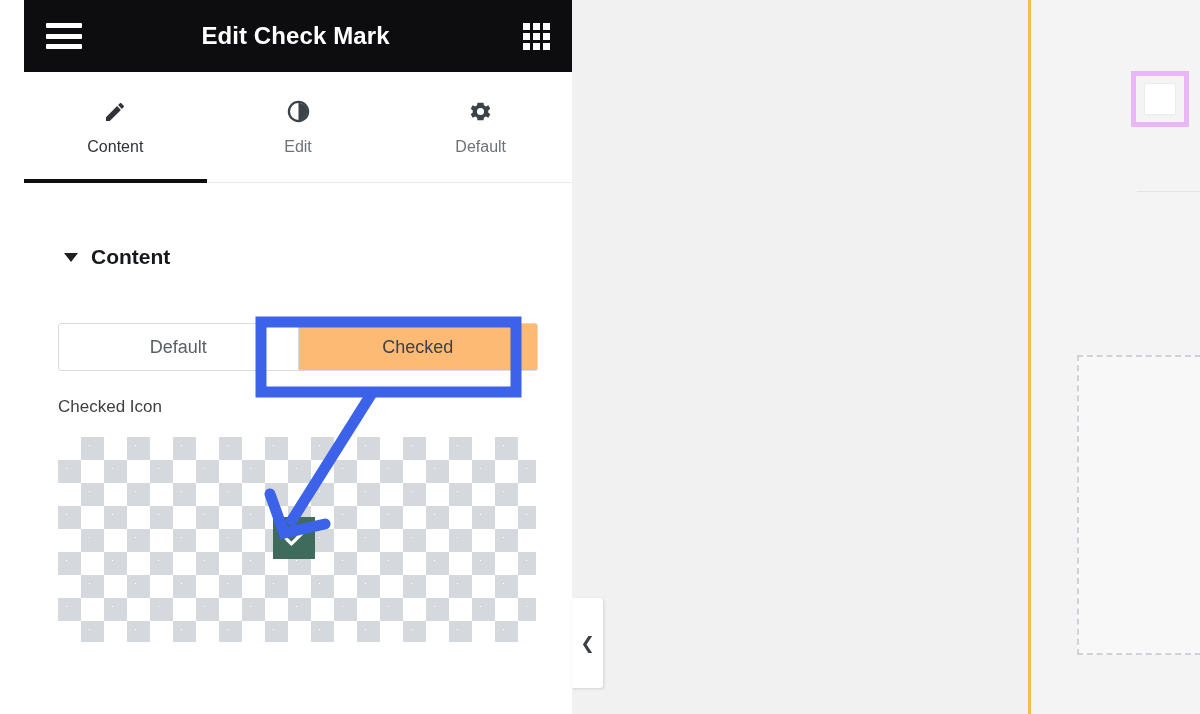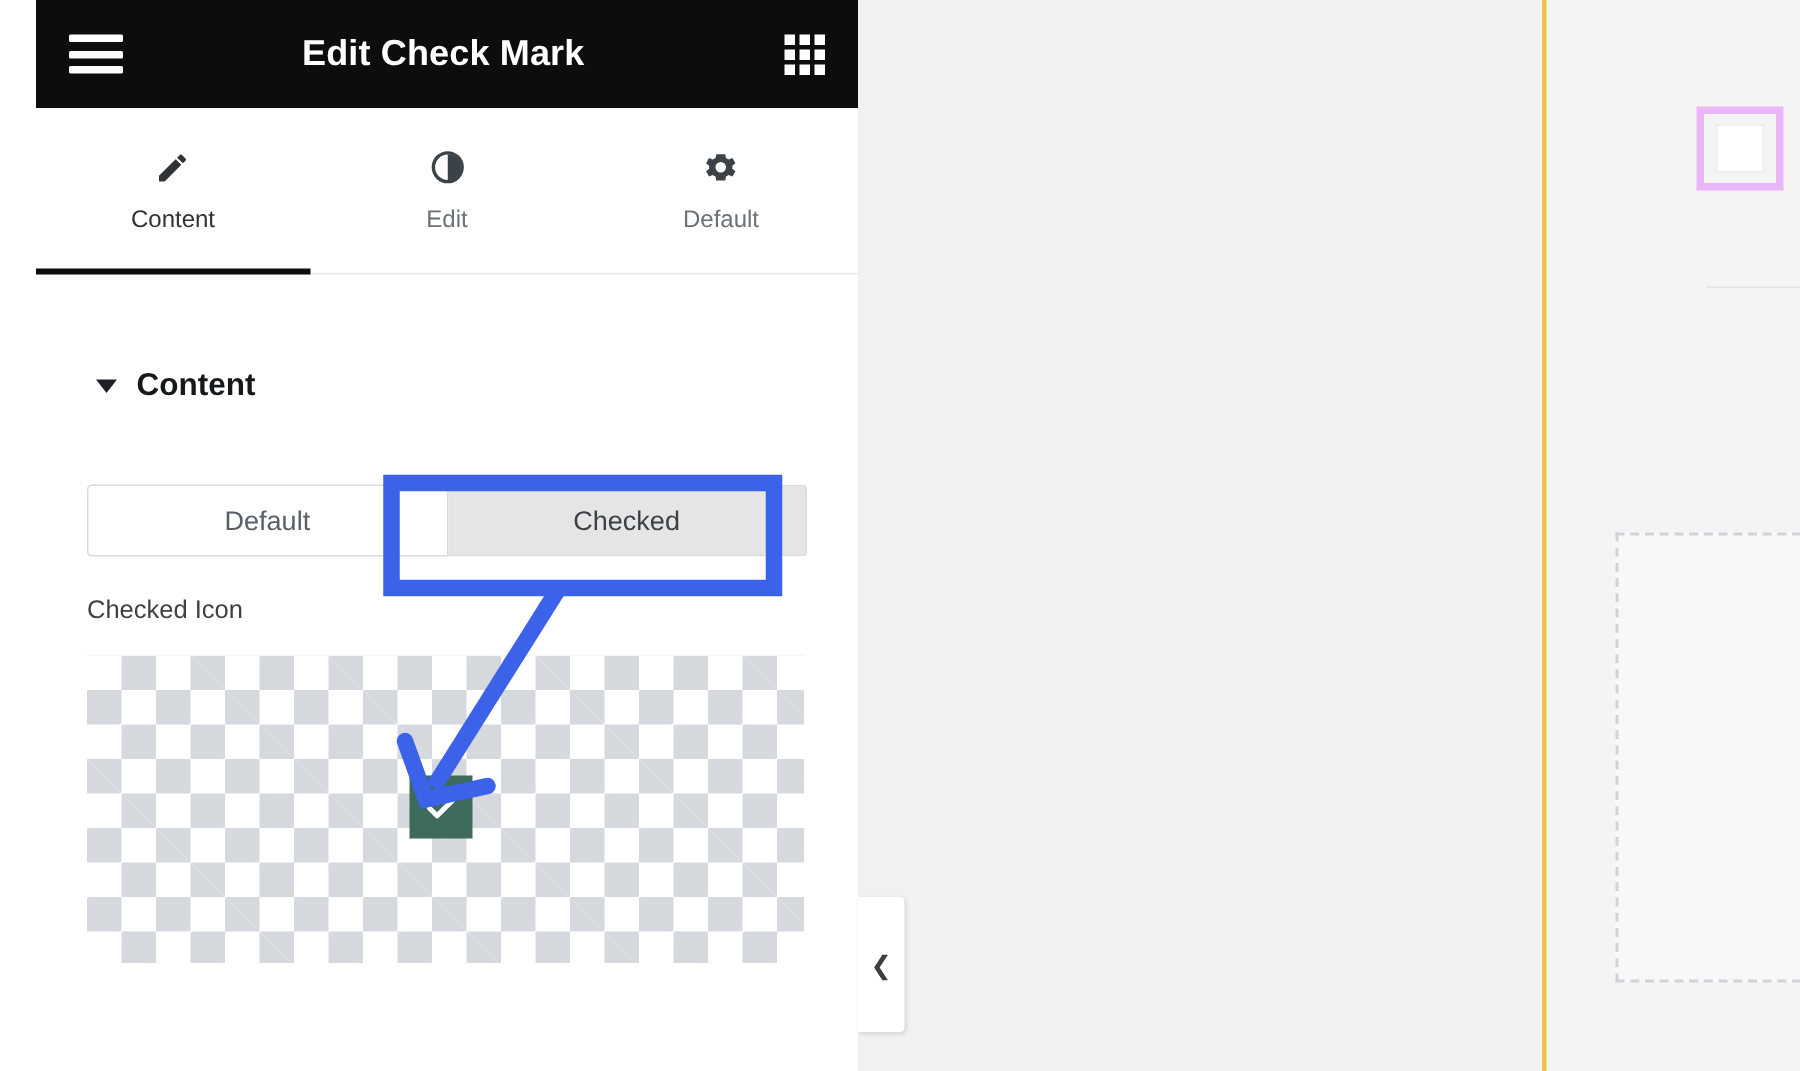--- a/index.html
+++ b/index.html
@@ -164,21 +164,21 @@
     justify-content: center;
     cursor: pointer;
     box-sizing: border-box;
     border-radius: 3px 0 0 3px;
   }
   .toggle-btn + .toggle-btn {
     border-left: none;
     border-radius: 0 3px 3px 0;
   }
   .toggle-btn.selected {
-    background: #e5e5e5;
+    background: #fdba74;
     color: #3b4146;
     text-align: center;
   }
 
   .field-label {
     margin-top: 26px;
     font-size: 17px;
     color: #404040;
   }
 

